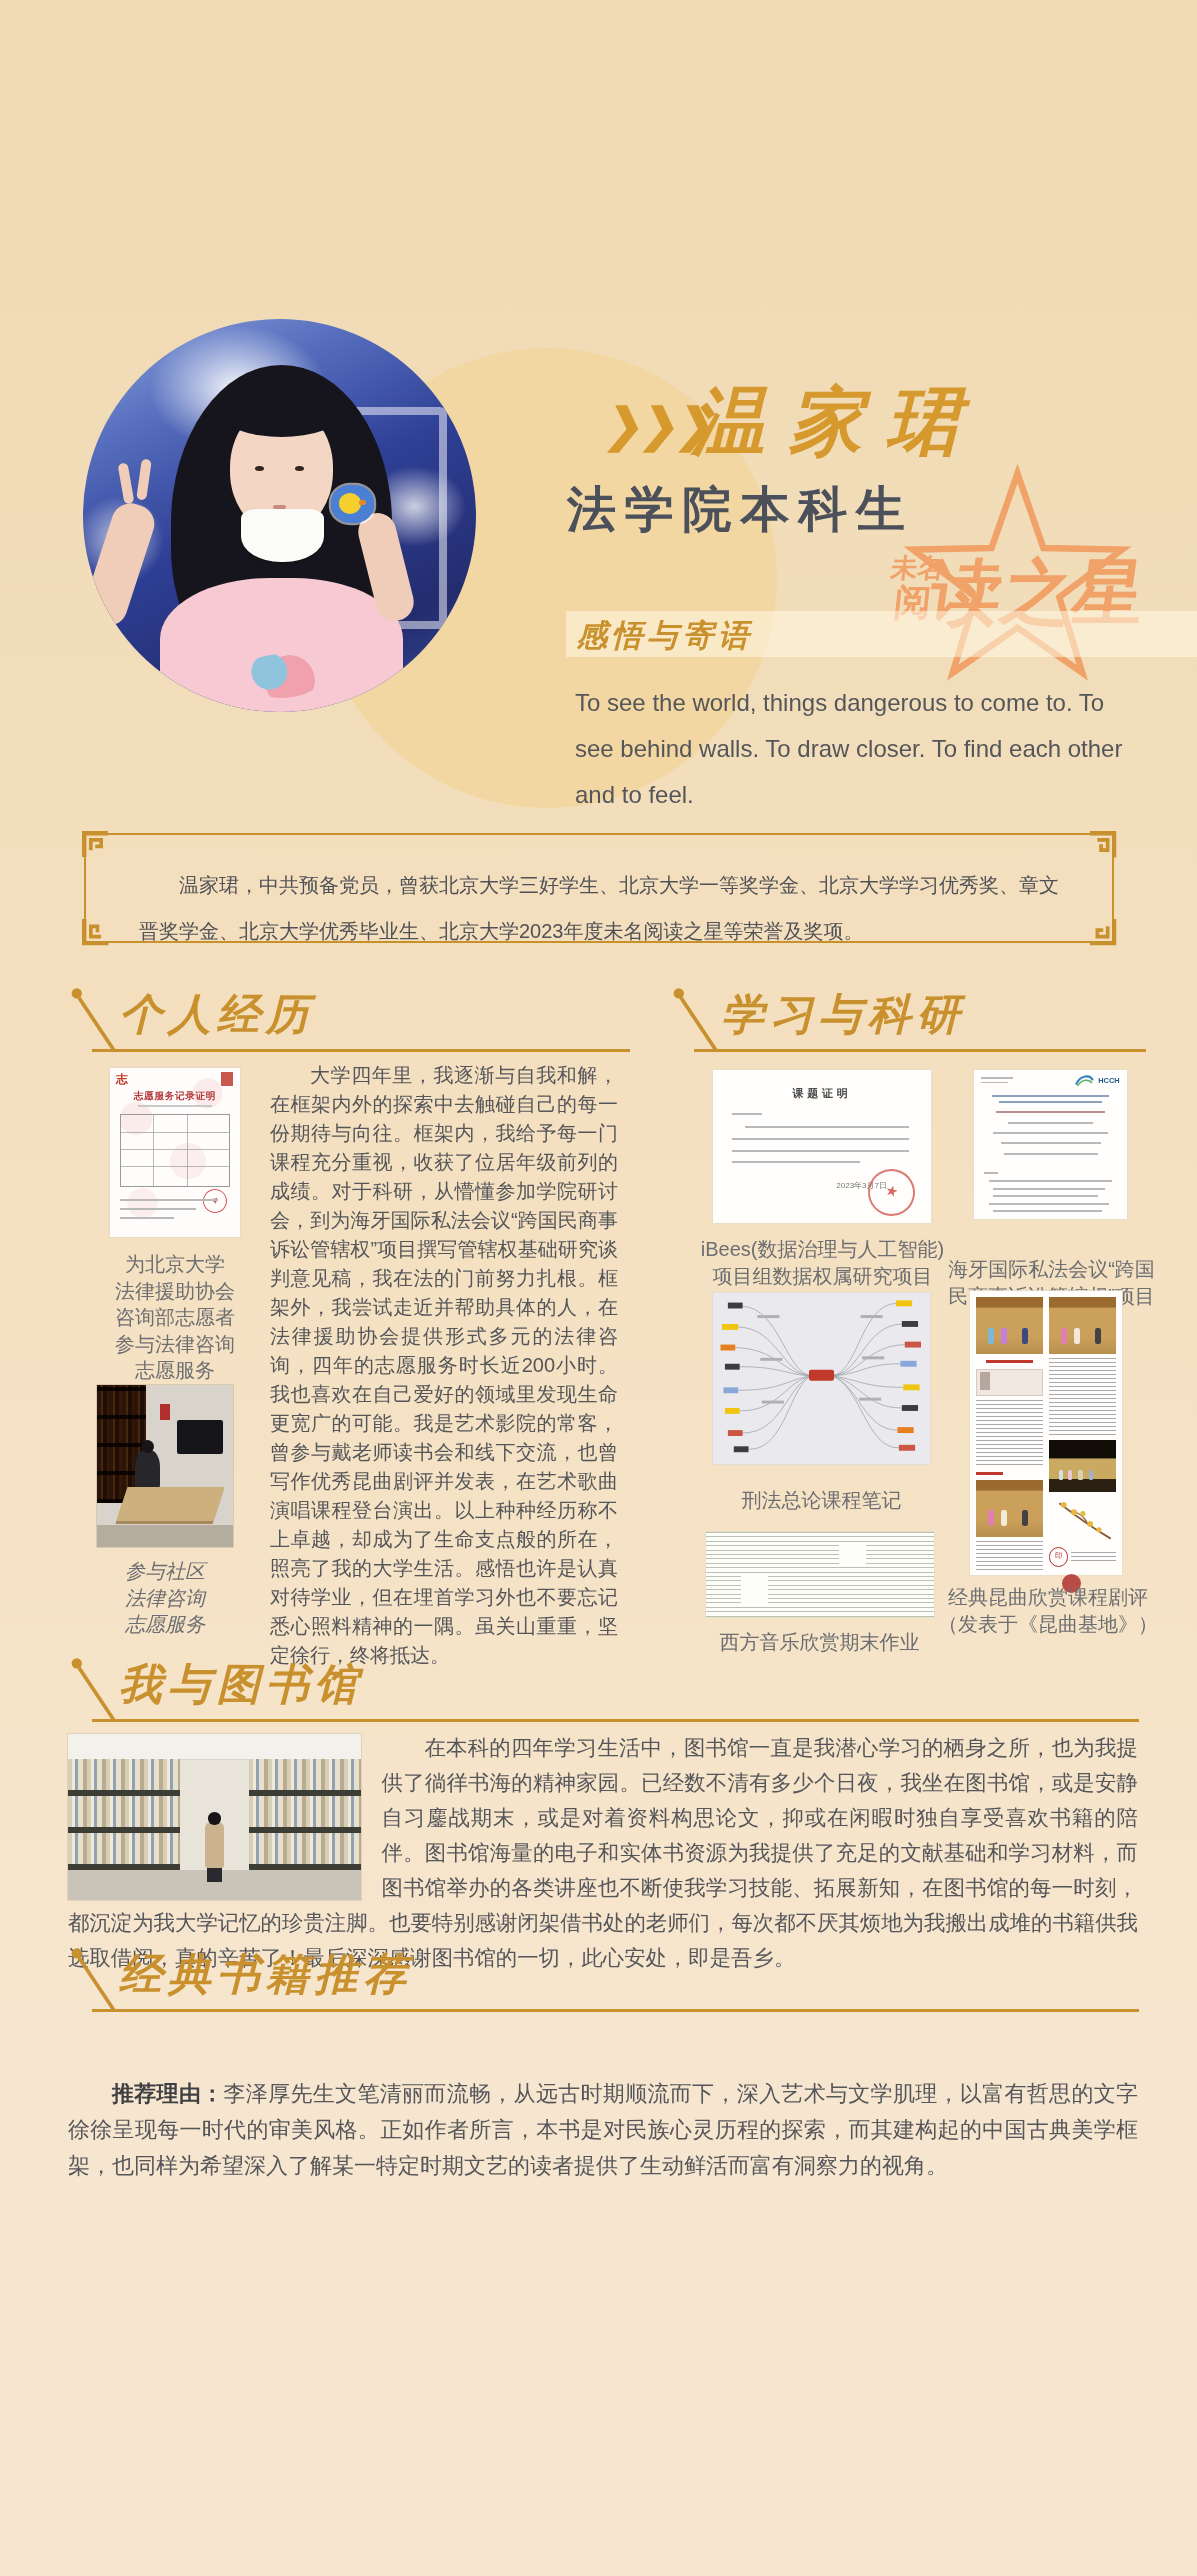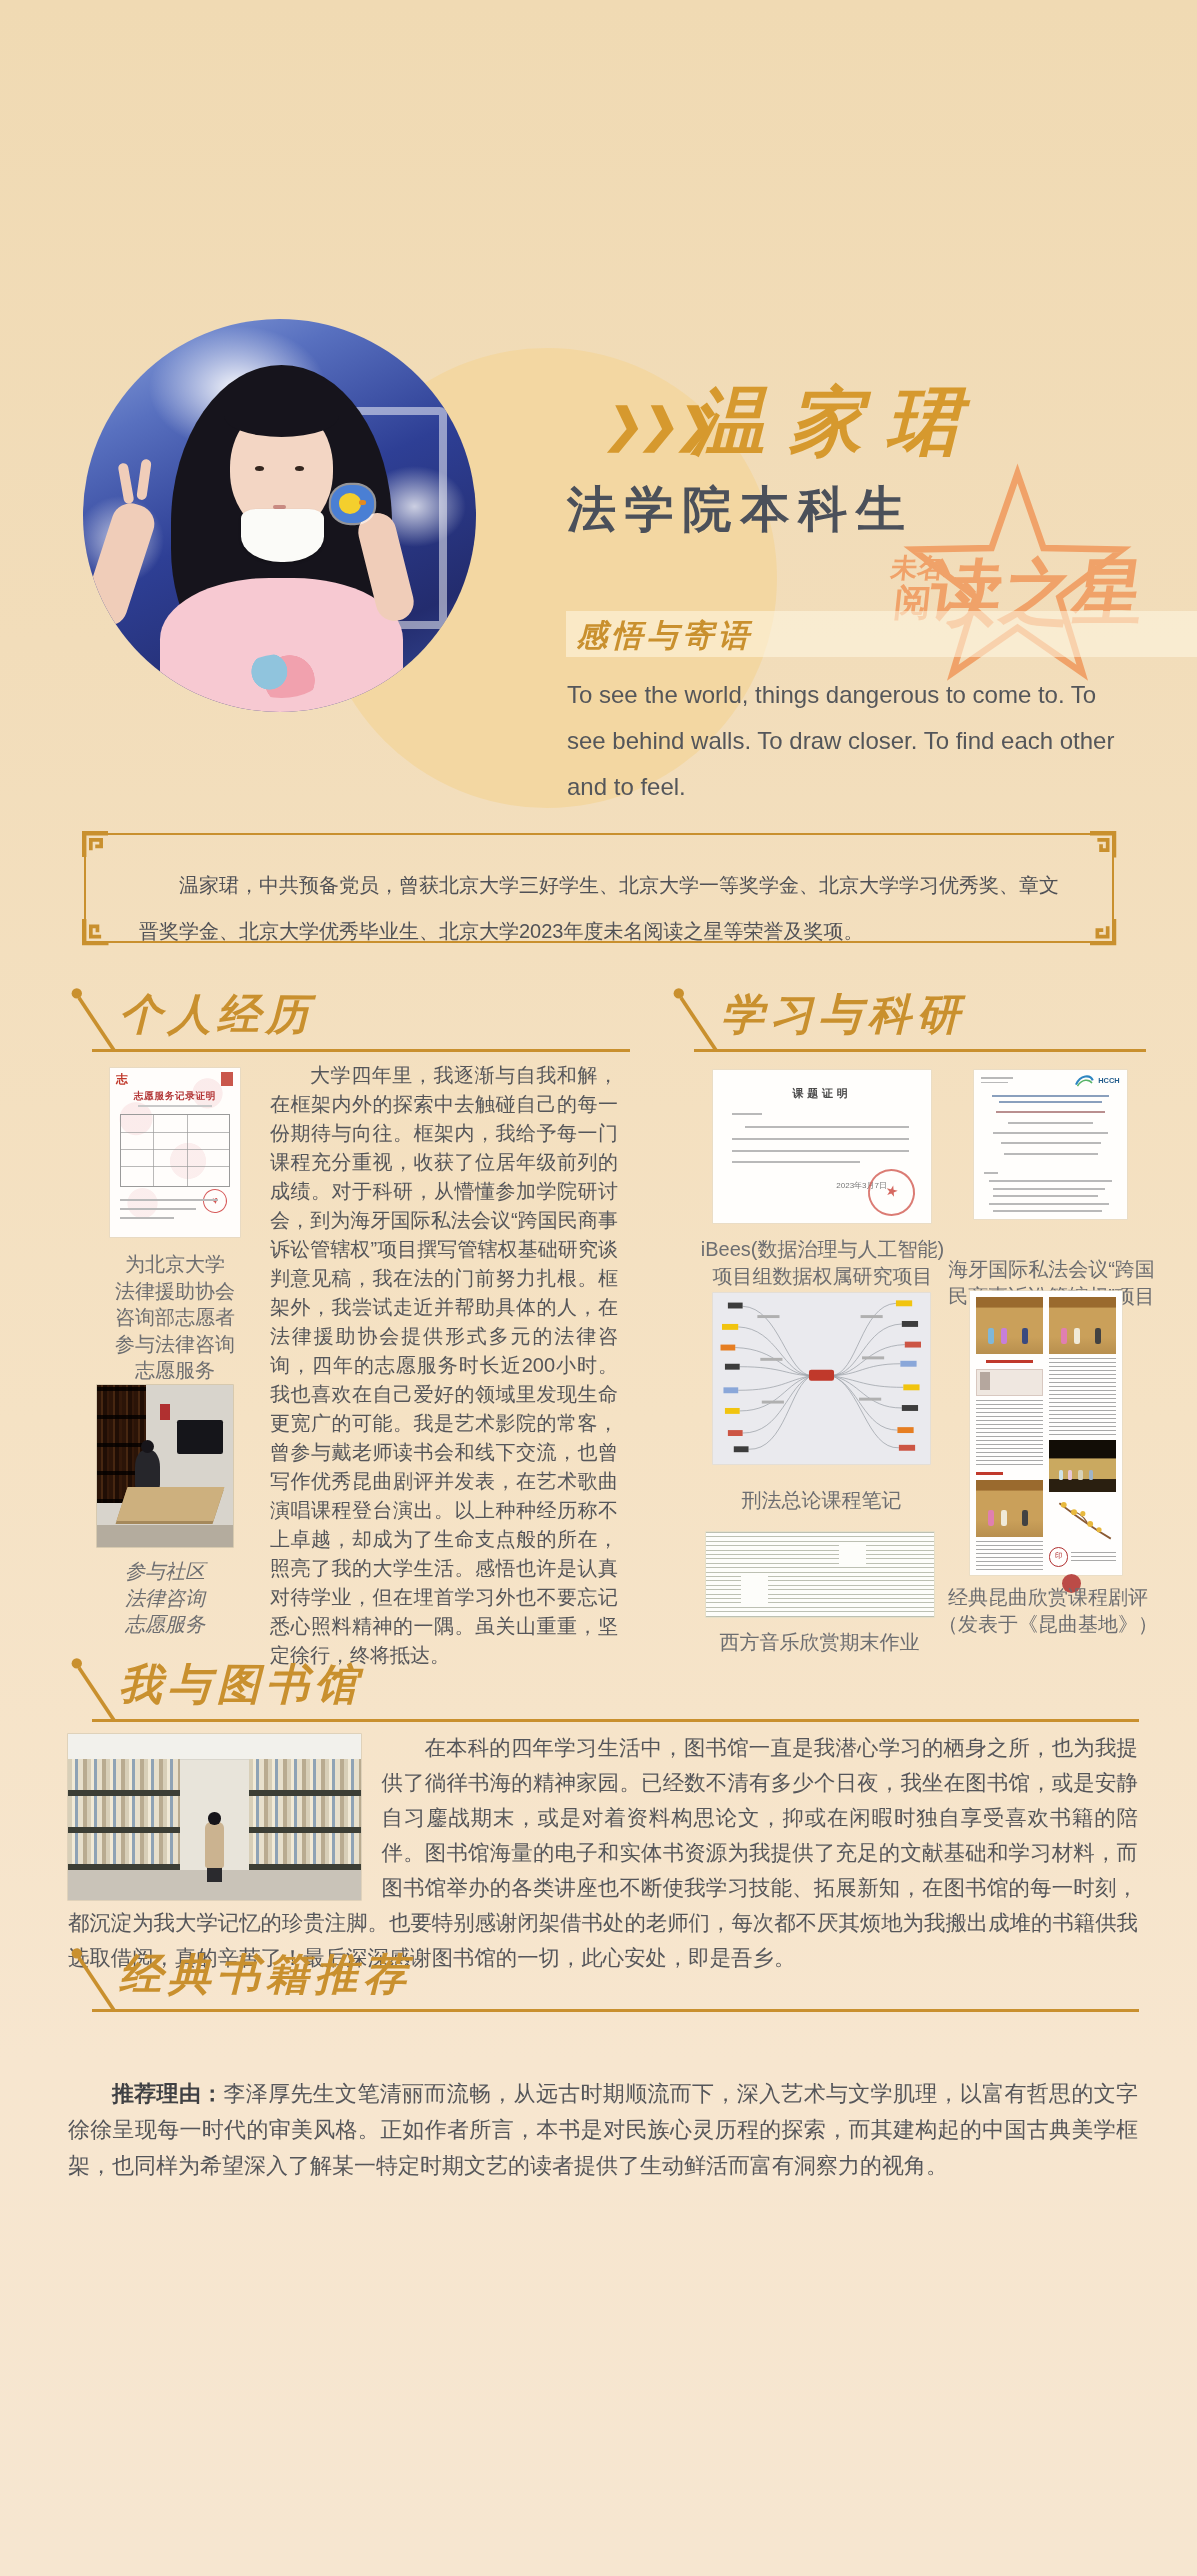--- a/index.html
+++ b/index.html
@@ -42,21 +42,21 @@
   .subtitle{left:567px;top:477px;font-size:49px;letter-spacing:8.8px;color:#4b505a;font-weight:bold;white-space:nowrap;}
 
   .logo{left:888px;top:463px;width:259px;height:267px;}
   .logo svg{position:absolute;left:0;top:0;}
   .logo-small-top{position:absolute;left:2.9px;top:87px;font-size:26.5px;font-weight:900;color:#f0a269;transform:skewX(-6deg);}
   .logo-small-bottom{position:absolute;left:5.9px;top:115px;font-size:37px;font-weight:900;color:#f0a269;transform:skewX(-6deg);}
   .logo-large{position:absolute;left:43px;top:83px;font-size:71px;font-weight:900;color:#f0a269;transform:skewX(-8deg);white-space:nowrap;}
 
   .motto-band{left:566px;top:611px;width:632px;height:46px;background:rgba(255,247,228,.55);}
   .motto-head{position:absolute;left:10.3px;top:4.4px;font-family:"DejaVu Serif",serif;font-style:italic;font-weight:900;font-size:31px;color:#c9902e;letter-spacing:4.4px;}
-  .motto-text{left:567px;top:672px;width:560px;margin:0;font-size:24px;line-height:46px;color:#54565a;}
+  .motto-text{left:567px;top:672px;width:560px;margin:8px;font-size:24px;line-height:46px;color:#54565a;}
 
   
   .bio-box{left:84px;top:833px;width:1030px;height:110px;border:2.9px solid #c9902e;box-sizing:border-box;}
   .bio-box p{margin:12px;padding:14.7px 41px 0 41px;font-size:20px;line-height:46px;color:#505156;text-indent:2em;}
   .corner{position:absolute;width:26.5px;height:26.5px;}
   .corner.tl{left:-4.4px;top:-4.4px;} .corner.tr{right:-4.4px;top:-4.4px;transform:rotate(90deg);}
   .corner.br{right:-4.4px;bottom:-4.4px;transform:rotate(180deg);} .corner.bl{left:-4.4px;bottom:-4.4px;transform:rotate(270deg);}
 
   
   .sec-head{position:absolute;height:71px;}

